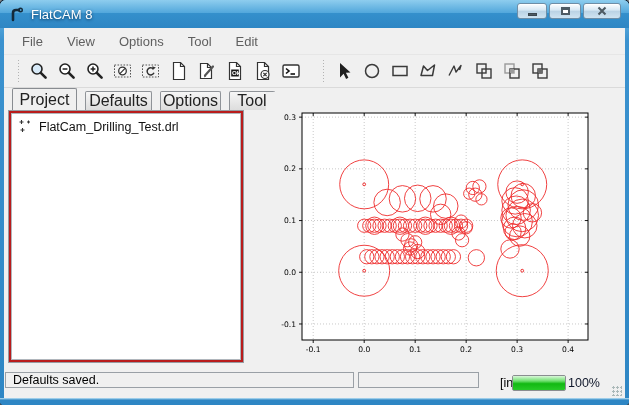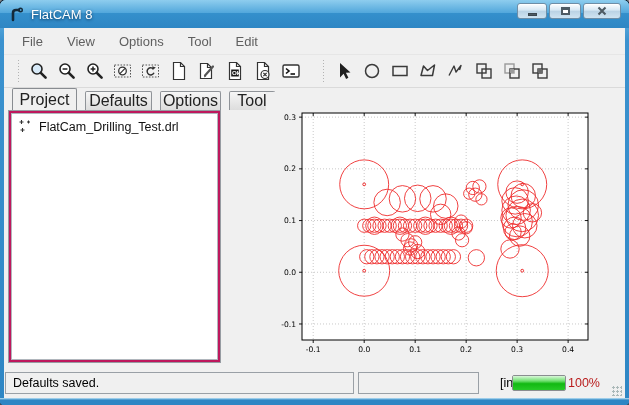--- a/index.html
+++ b/index.html
@@ -26,36 +26,36 @@
   .grip{width:3px;height:22px;margin:0 5px;background-image:repeating-linear-gradient(#b3b3b3 0 1px,transparent 1px 3px);background-size:1px 100%;background-repeat:repeat-y;background-position:1px 0;}
   .tbtn{width:28px;height:28px;display:flex;align-items:center;justify-content:center;border-radius:3px;}
   .tbgap{width:12px;}
   
   .tabbar{position:absolute;left:0;top:60px;right:0;height:22px;display:flex;align-items:flex-end;padding-left:8px;}
   .tab{height:19px;display:flex;align-items:center;justify-content:center;font-size:16px;color:#222;
     border:1px solid #8f9398;border-bottom:none;border-radius:2px 2px 0 0;margin-right:8px;
     background:linear-gradient(#f6f6f6,#dddddd);}
   .tab.active{height:22px;background:#f0f0f0;border-color:#7f8destruct;border:1px solid #888c91;border-bottom:none;z-index:3;}
   
-  .panel{position:absolute;left:4px;top:82px;width:213px;height:253px;border:1px solid #979ca2;background:#be185d;padding:2px;}
+  .panel{position:absolute;left:4px;top:82px;width:236px;height:253px;border:1px solid #979ca2;background:#b91c1c;padding:2px;}
   .tree{width:100%;height:100%;background:#fff;border:1px solid #b0b6bc;overflow:hidden;}
   .tree-item{display:flex;align-items:center;gap:6px;padding:5px 6px;font-size:12.5px;color:#111;}
   
   .plotwrap{position:absolute;left:262px;top:64px;width:357px;height:278px;background:#f0f0f0;}
   .plot-ticklabel{font-family:"DejaVu Sans",sans-serif;font-size:7.6px;fill:#000;}
   
   .statusbar{position:absolute;left:0;right:0;bottom:0;height:29px;}
-  .status-box{position:absolute;top:3px;height:22px;border:1px solid #9aa0a6;background:#f0f0f0;
+  .status-box{position:absolute;top:3px;height:16px;border:1px solid #9aa0a6;background:#f0f0f0;
     display:flex;align-items:center;padding:0 7px;font-size:12.5px;color:#000;}
   .status-box.msg{left:1px;width:349px;}
   .status-box.aux{left:354px;width:121px;}
   .units{position:absolute;left:480px;top:7px;font-size:12.5px;color:#000;padding-left:16px;}
   .progress{position:absolute;left:508px;top:6px;width:54px;height:16px;border:1px solid #8a8d90;border-radius:2px;background:#e6e6e6;overflow:hidden;}
   .progress-fill{height:100%;background:linear-gradient(#d9f7d9,#71e071 35%,#12b912 55%,#27c927);}
-  .pct{position:absolute;left:564px;top:7px;font-size:12.5px;color:#b91c1c;}
+  .pct{position:absolute;left:564px;top:7px;font-size:12.5px;color:#0f172a;}
   .resize-grip{position:absolute;right:3px;bottom:2px;width:10px;height:10px;
     background-image:radial-gradient(circle at 1.5px 1.5px,#9aa 1px,transparent 1.2px);background-size:4px 4px;opacity:.8;}
   .bottom-strip{position:absolute;left:0;right:0;bottom:0;height:7px;background:linear-gradient(#bfe3f5,#2e86c4 30%,#2e86c4);}
   svg.icon{display:block;}
 </style>
 </head>
 <body>
 
 <div class="window">
 

